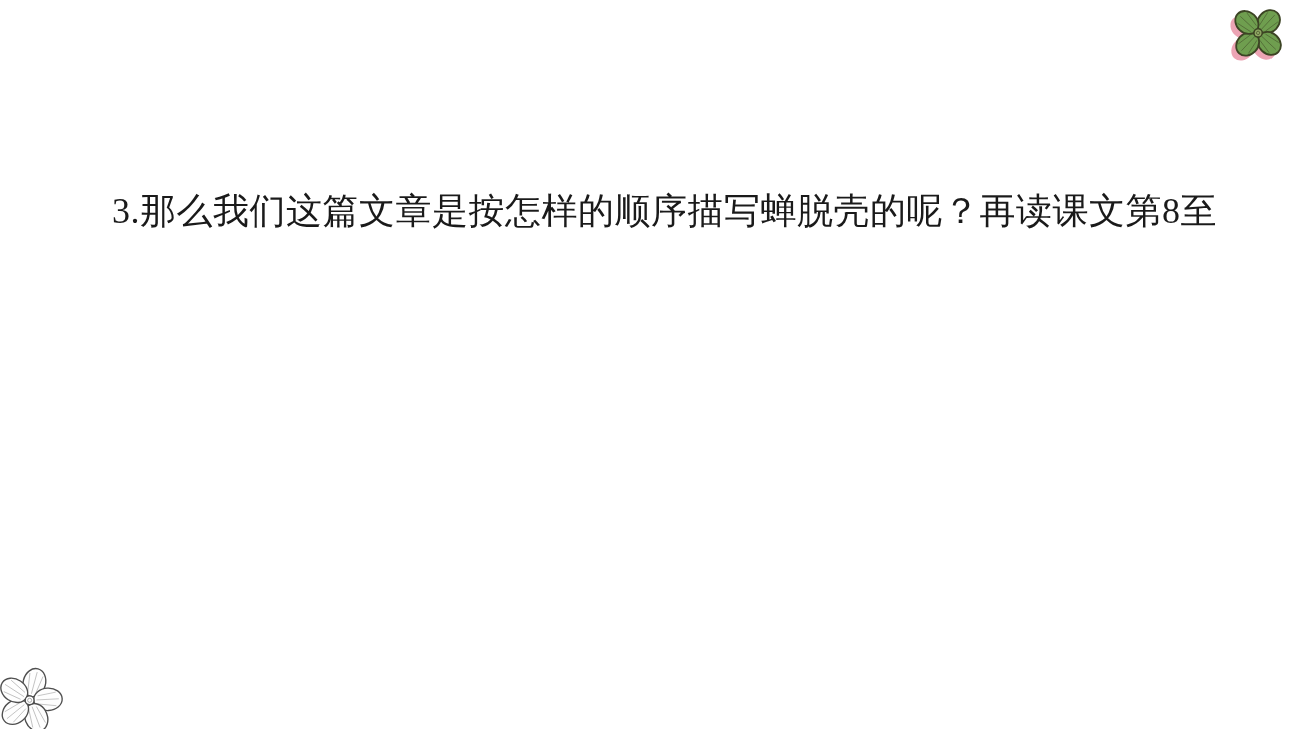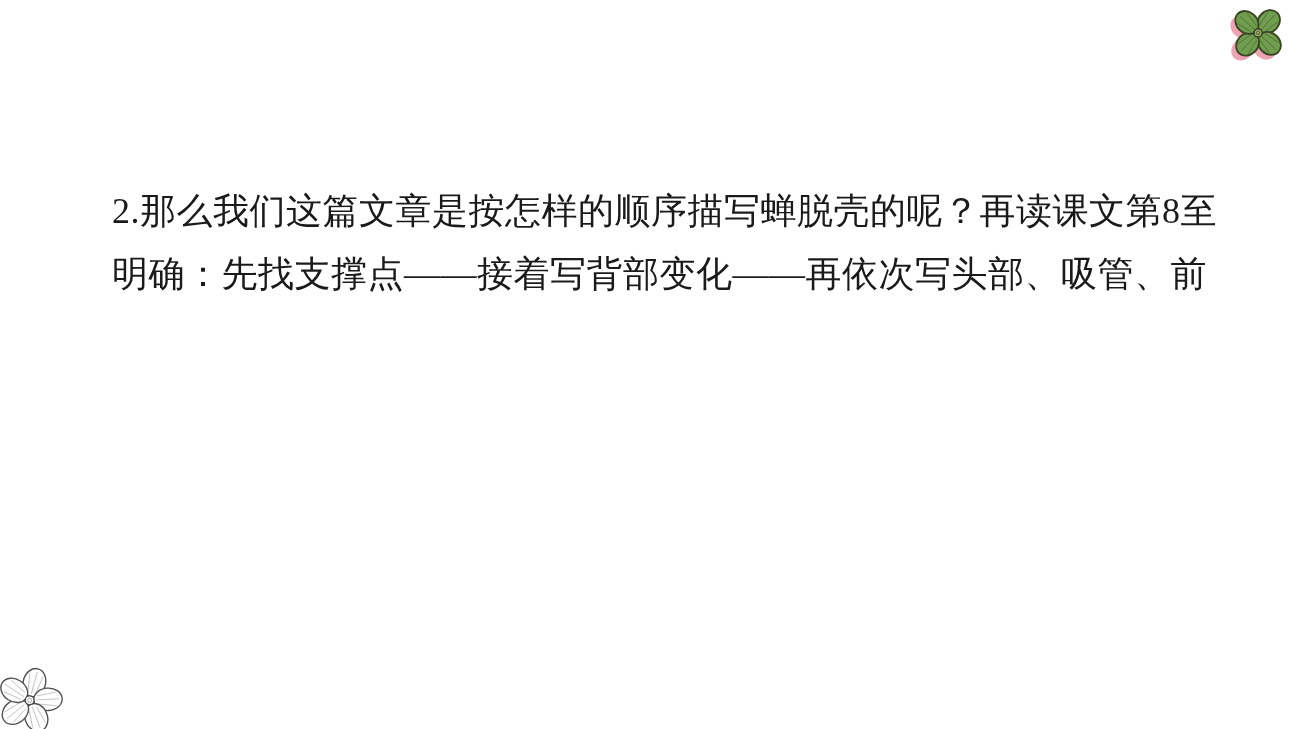--- a/index.html
+++ b/index.html
@@ -88,22 +88,21 @@
       <g transform="rotate(305 53 43)">
         <ellipse cx="53" cy="21" rx="15" ry="18" fill="#6f9e4f" stroke="#3c4424" stroke-width="2.6"></ellipse>
         <path d="M53 36 L53 8 M47 34 L43 12 M59 34 L63 12" stroke="#3c4424" stroke-width="0.9" fill="none" opacity="0.75"></path>
       </g>
       <circle cx="53" cy="43" r="6" fill="#8fa763" stroke="#3c4424" stroke-width="2.2"></circle>
       <circle cx="53" cy="43" r="2.4" fill="none" stroke="#3c4424" stroke-width="0.8"></circle>
     </g>
   </svg>
 
   <div class="text-block">
-    <div class="text-line">2.那么我们这篇文章是按怎样的顺序描写蝉脱壳的呢？再读课文第8至</div>
-    <div class="text-line">明确：先找支撑点——接着写背部变化——再依次写头部、吸管、前</div>
+    <div class="text-line">3.那么我们这篇文章是按怎样的顺序描写蝉脱壳的呢？再读课文第8至</div>
   </div>
 
   <svg class="deco sketch-flower" viewBox="0 0 100 112" aria-hidden="true">
     <g>
       <g transform="rotate(15 48 55)">
         <ellipse cx="48" cy="28" rx="16.5" ry="21" fill="#fefefe" stroke="#4f4f4f" stroke-width="2"></ellipse>
         <path d="M48 45 L48 12 M42 43 L38 16 M54 43 L58 16" stroke="#9a9a9a" stroke-width="0.8" fill="none"></path>
       </g>
       <g transform="rotate(87 48 55)">
         <ellipse cx="48" cy="28" rx="16.5" ry="21" fill="#fefefe" stroke="#4f4f4f" stroke-width="2"></ellipse>

